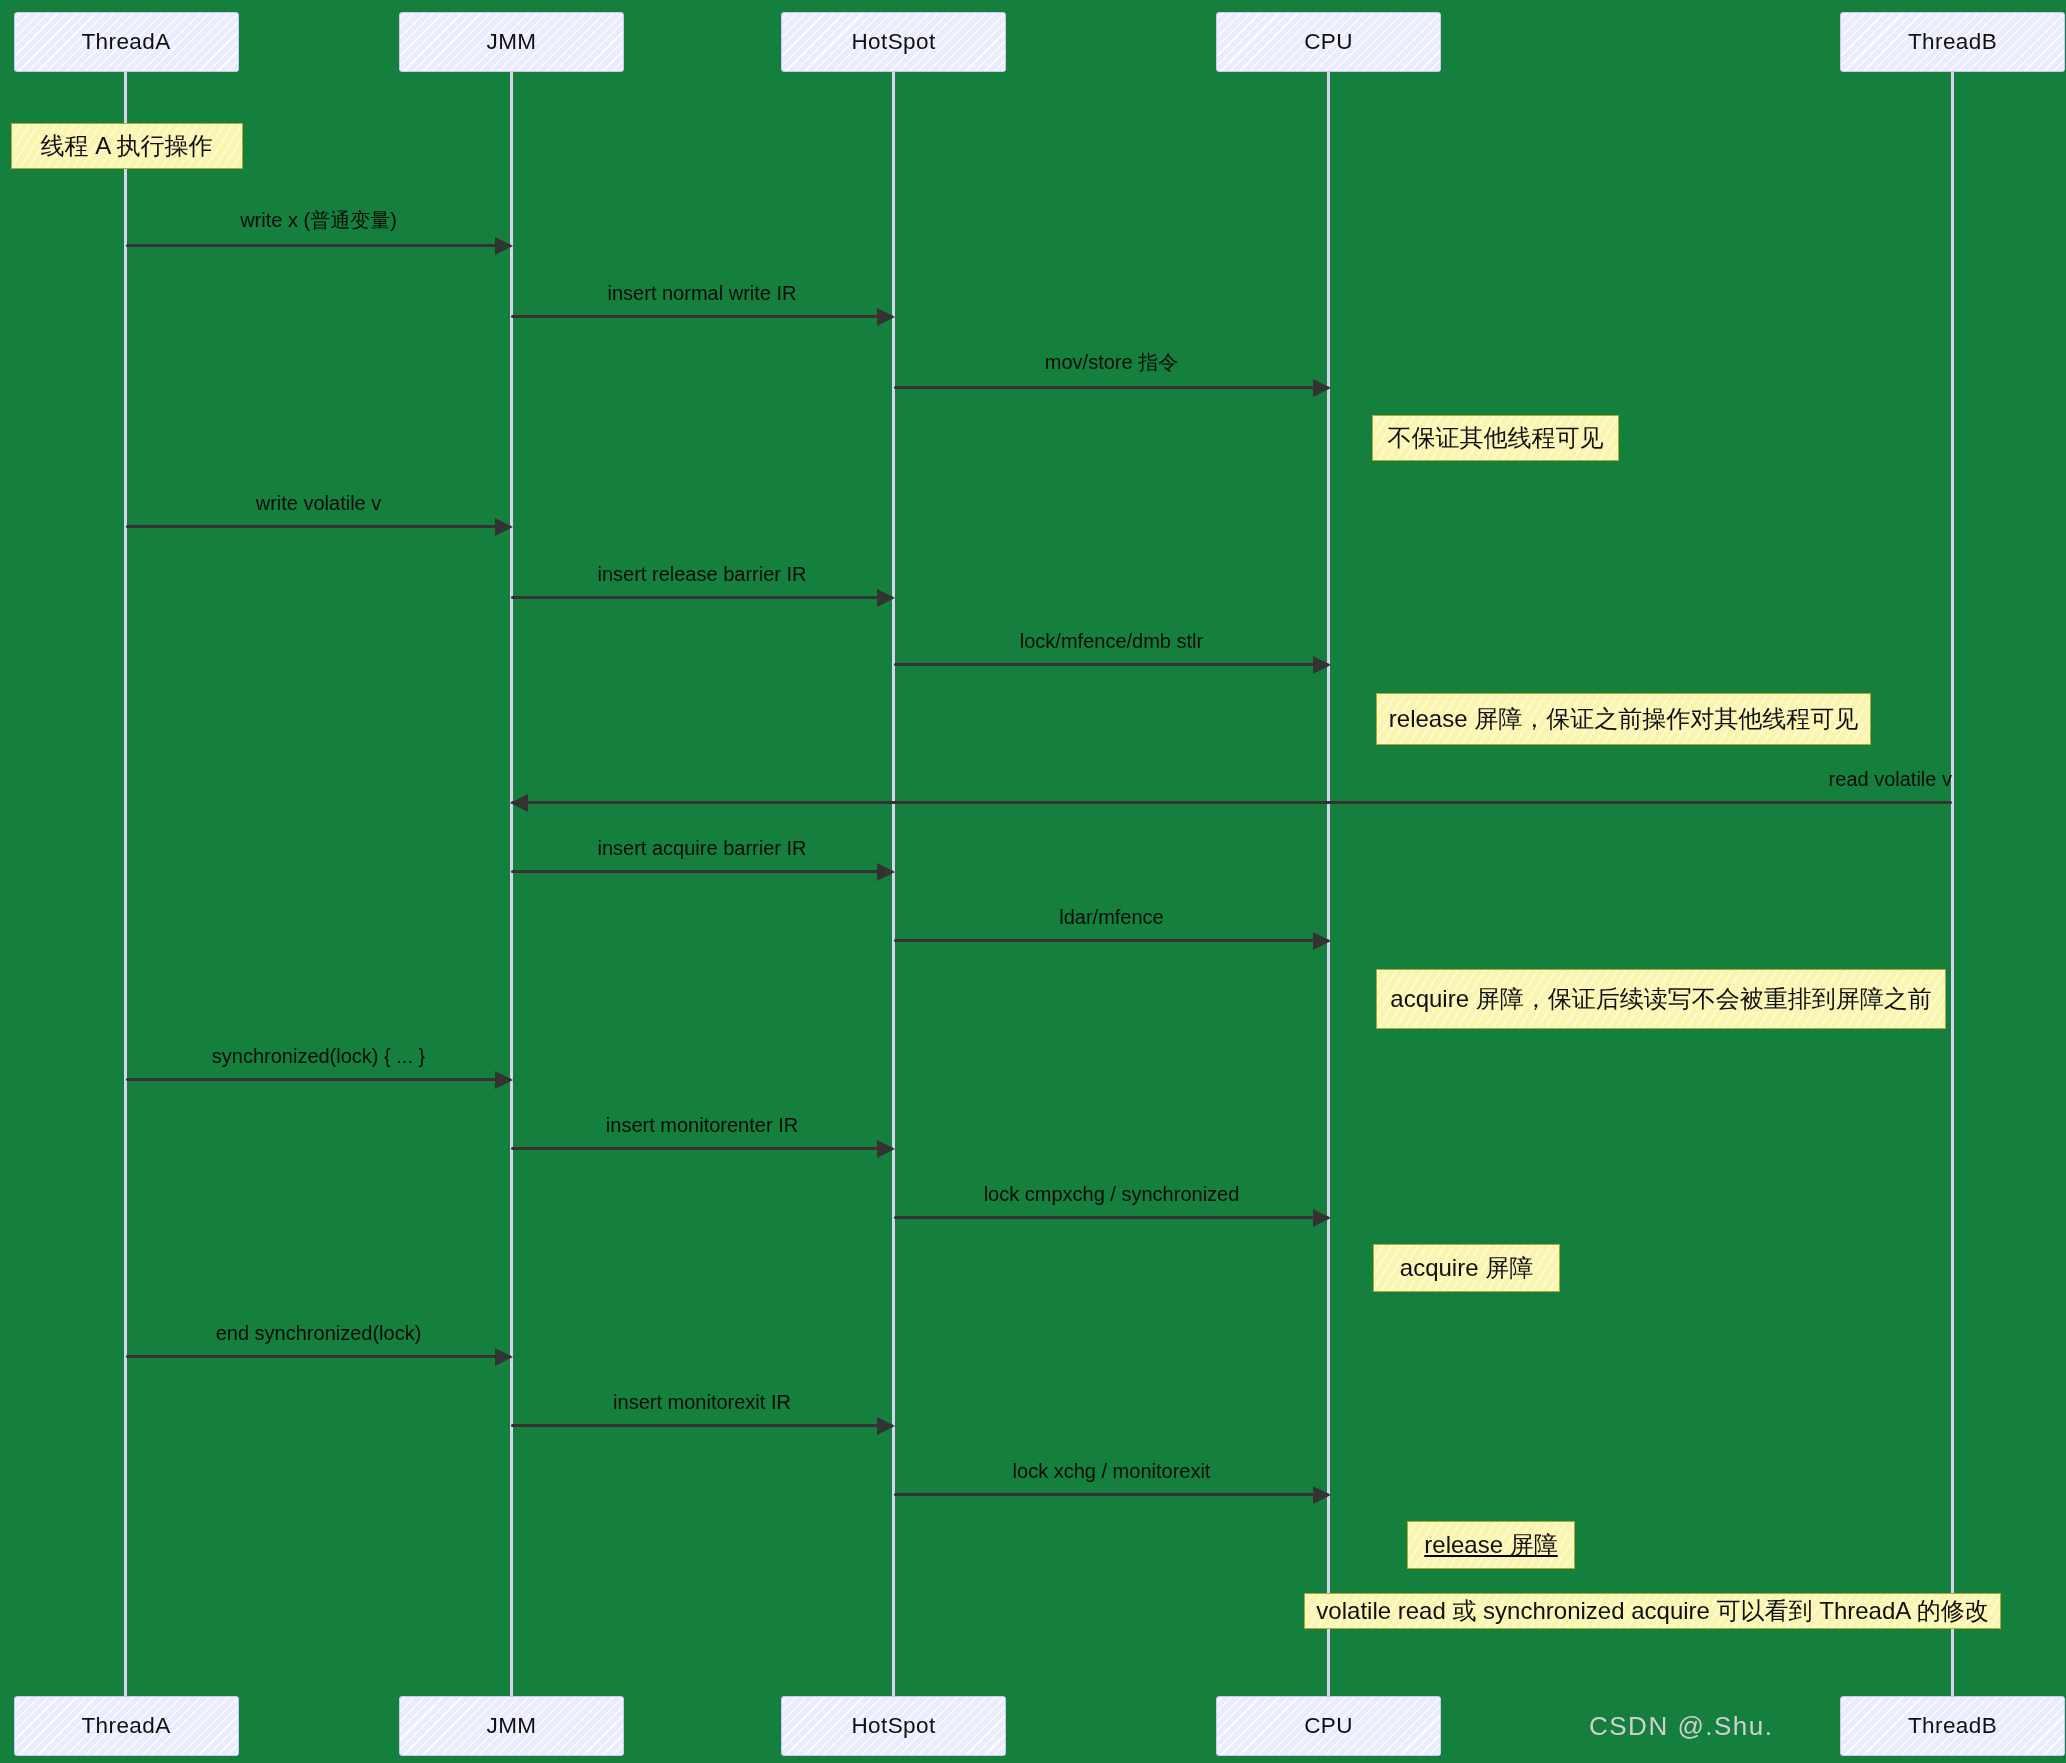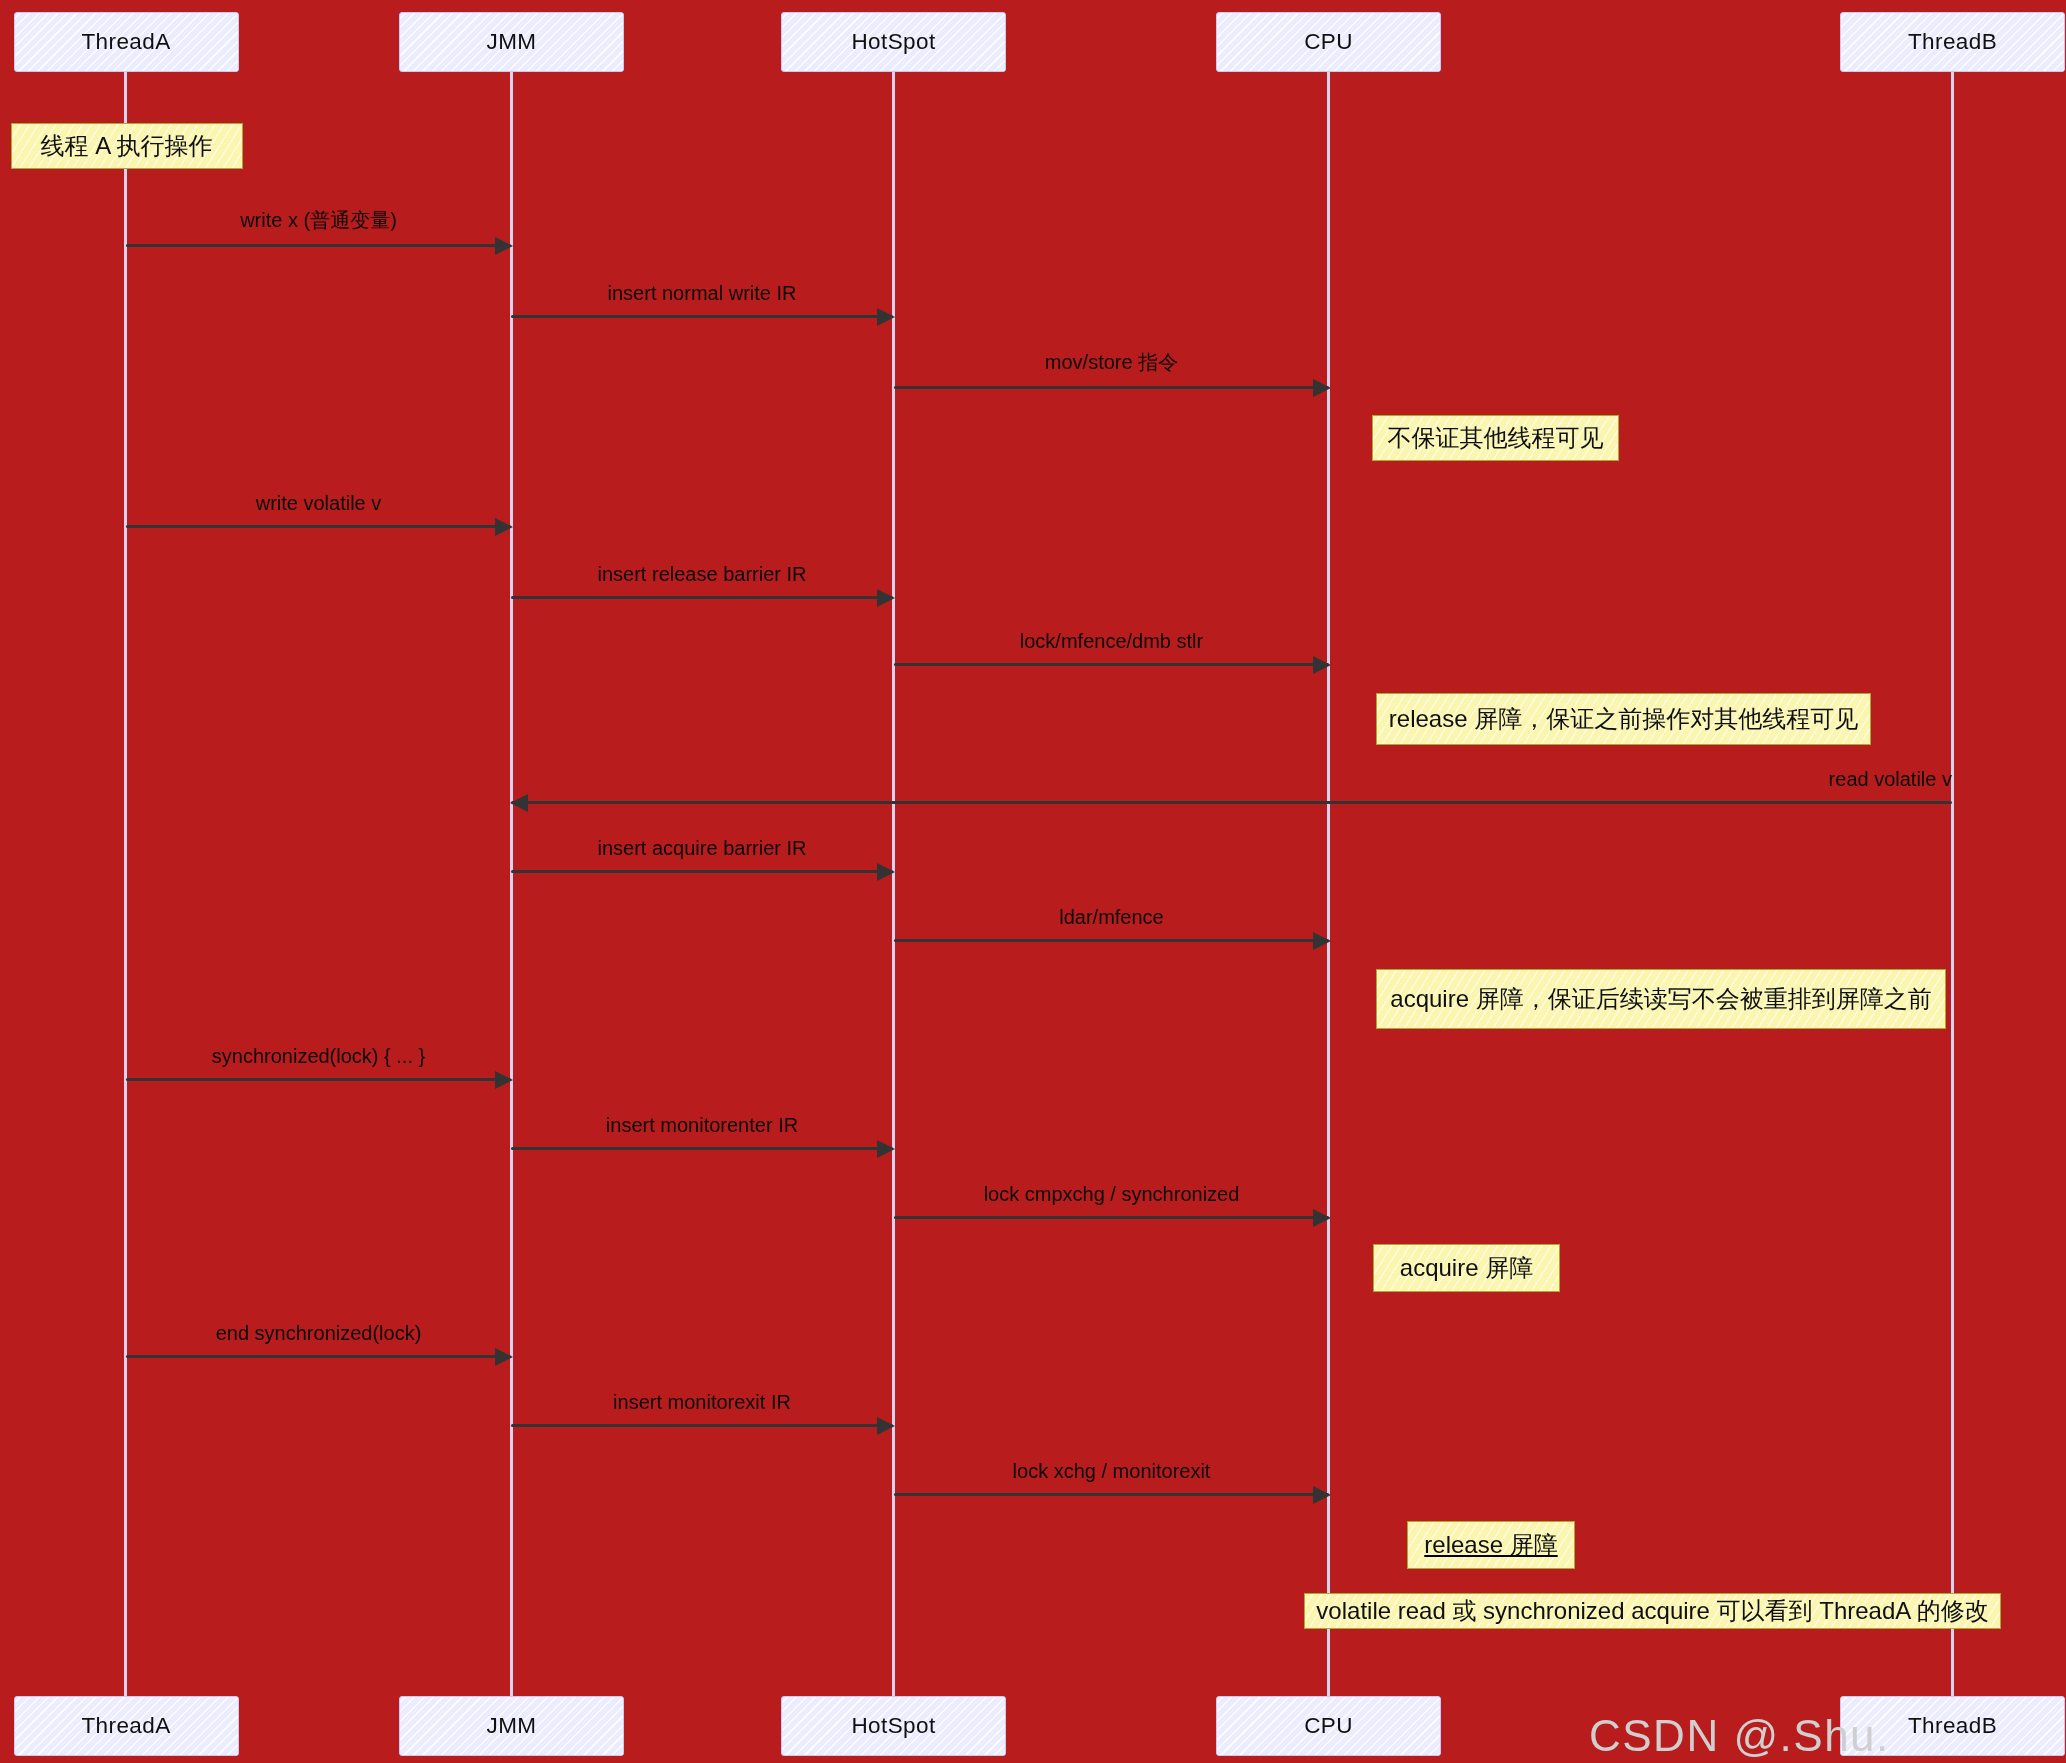--- a/index.html
+++ b/index.html
@@ -7,21 +7,21 @@
     padding: 0;
     background: #ffffff;
   }
   body {
     font-family: "Liberation Sans", sans-serif;
   }
   #diagram {
     position: relative;
     width: 2066px;
     height: 1763px;
-    background: #b91c1c;
+    background: #15803d;
     overflow: hidden;
   }
 
   
   .actor-box {
     position: absolute;
     box-sizing: border-box;
     background: #ECECFF;
     border: 1.5px solid #C9C9F7;
     border-radius: 3px;
@@ -135,21 +135,21 @@
     position: relative;
     z-index: 2;
     font-size: 24px;
     color: #101010;
     white-space: nowrap;
   }
 
   
   .watermark {
     position: absolute;
-    font-size: 44px;
+    font-size: 26px;
     color: #CFCFCF;
     letter-spacing: 1.5px;
     user-select: none;
     white-space: nowrap;
   }
 </style>
 </head>
 <body>
 
 <div id="diagram">

